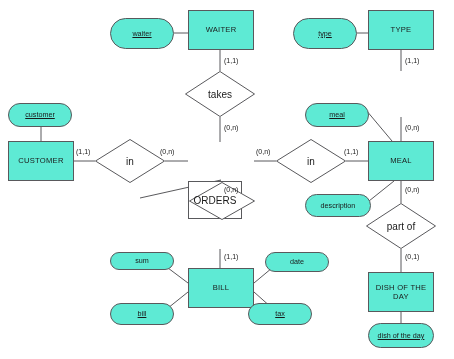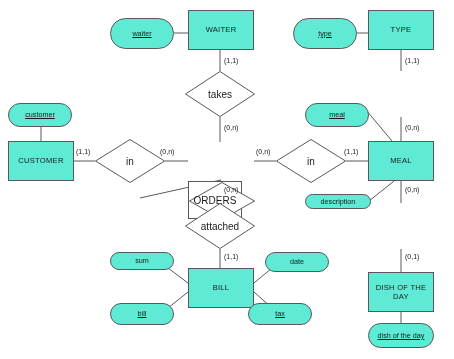--- a/index.html
+++ b/index.html
@@ -176,46 +176,46 @@
     <div class="rel-label">in</div>
   </div>
 
   <div class="rel-box" style="left:276px; top:139px; width:70px; height:44px;">
     <svg class="dia" viewBox="0 0 70 44" xmlns="http://www.w3.org/2000/svg" preserveAspectRatio="none">
       <polygon points="35,0.5 69.5,22 35,43.5 0.5,22" fill="#ffffff" stroke="#59595c" stroke-width="1"></polygon>
     </svg>
     <div class="rel-label">in</div>
   </div>
 
-  <div class="rel-box" style="left:185px; top:203px; width:70px; height:46px;">
+
+  <div class="rel-box" style="left:366px; top:203px; width:70px; height:46px;">
     <svg class="dia" viewBox="0 0 70 46" xmlns="http://www.w3.org/2000/svg" preserveAspectRatio="none">
       <polygon points="35,0.5 69.5,23 35,45.5 0.5,23" fill="#ffffff" stroke="#59595c" stroke-width="1"></polygon>
     </svg>
-    <div class="rel-label">attached</div>
-  </div>
-
+    <div class="rel-label">part of</div>
+  </div>
 
   <div class="node attr" style="left:110px; top:18px; width:64px; height:31px;">
     <span class="key">waiter</span>
   </div>
 
   <div class="node attr" style="left:293px; top:18px; width:64px; height:31px;">
     <span class="key">type</span>
   </div>
 
   <div class="node attr" style="left:8px; top:103px; width:64px; height:24px;">
     <span class="key">customer</span>
   </div>
 
   <div class="node attr" style="left:305px; top:103px; width:64px; height:24px;">
     <span class="key">meal</span>
   </div>
 
 
-  <div class="node attr" style="left:305px; top:194px; width:66px; height:15px;">
+  <div class="node attr" style="left:305px; top:194px; width:66px; height:23px;">
     <span>description</span>
   </div>
 
   <div class="node attr" style="left:110px; top:252px; width:64px; height:18px;">
     <span>sum</span>
   </div>
 
   <div class="node attr" style="left:110px; top:303px; width:64px; height:22px;">
     <span class="key">bill</span>
   </div>

